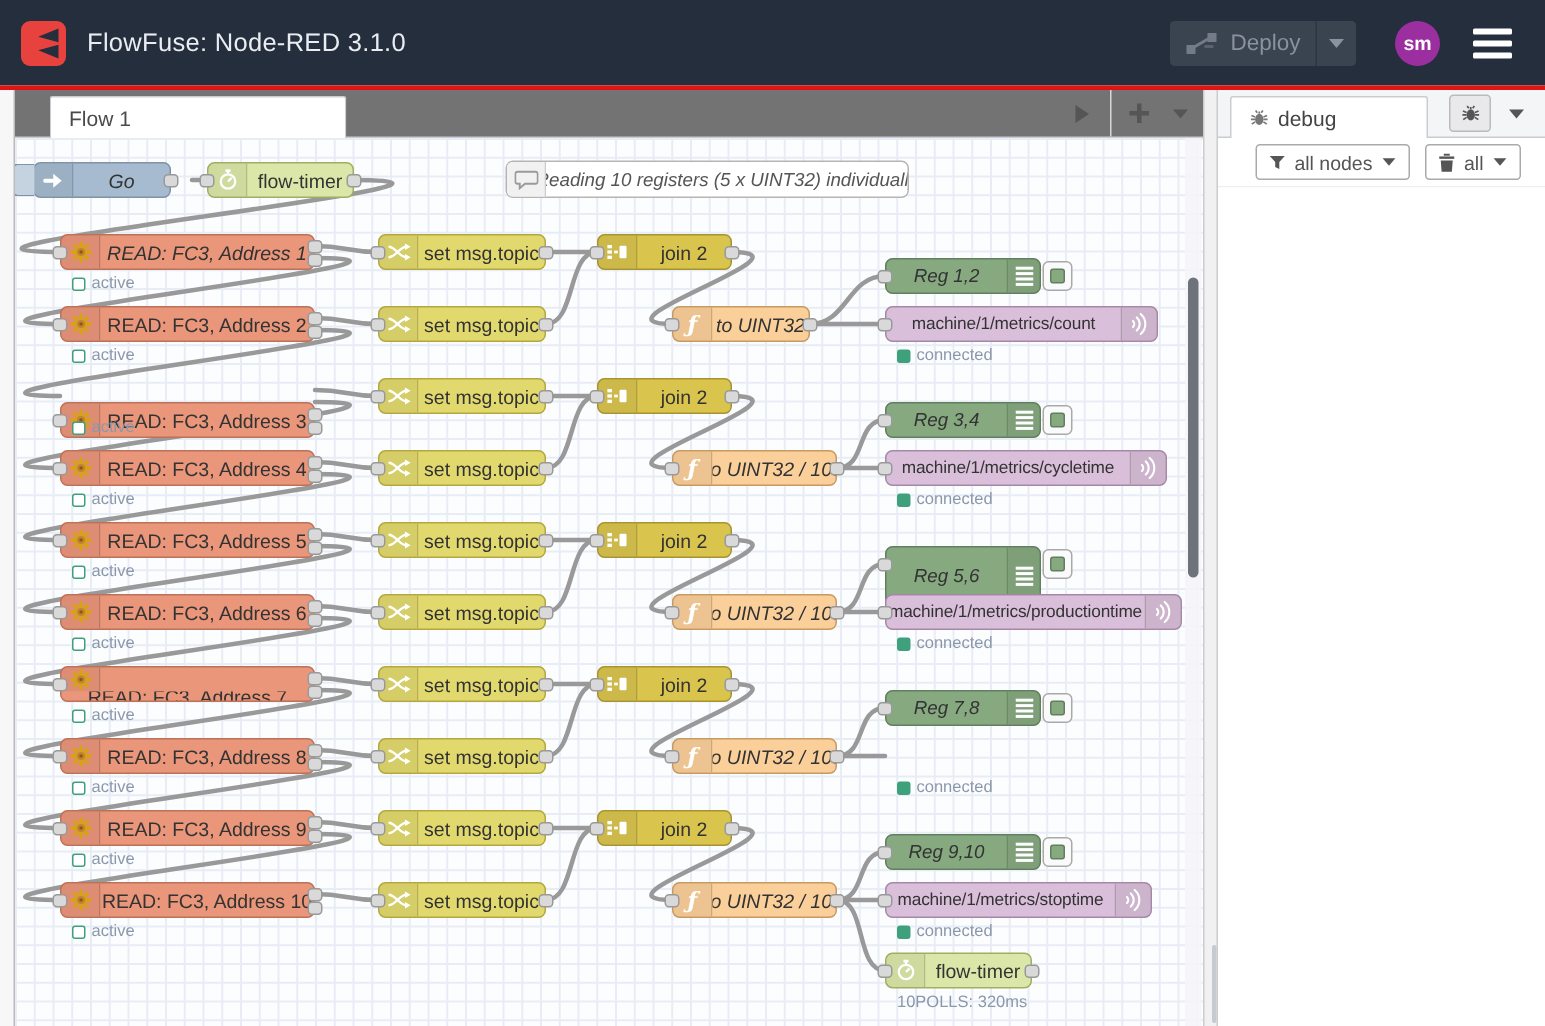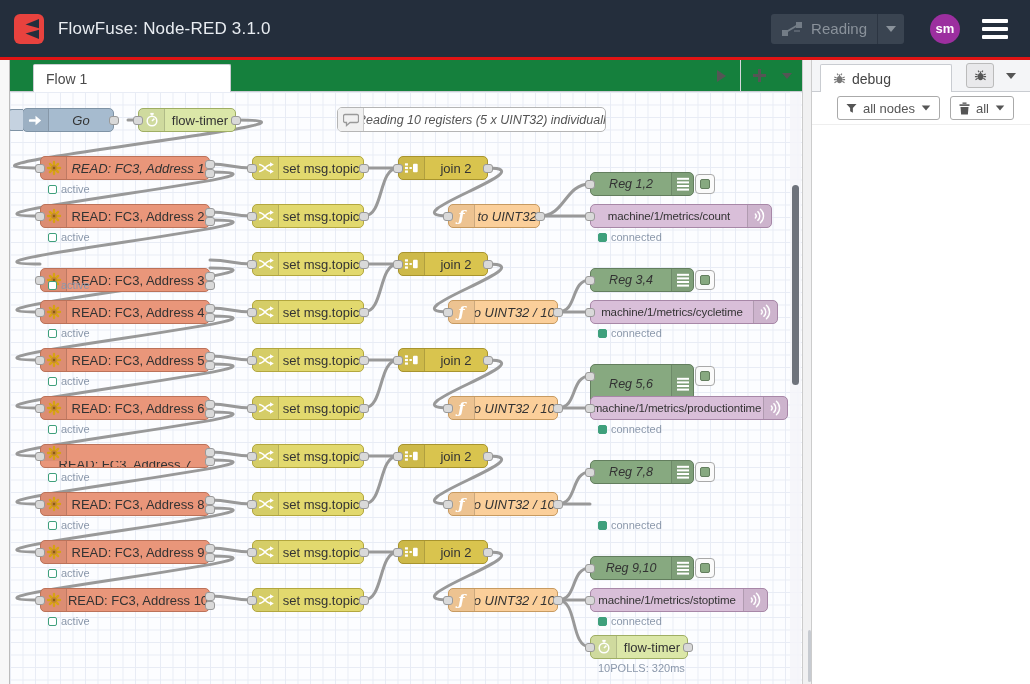--- a/index.html
+++ b/index.html
@@ -18,21 +18,21 @@
   .chev { width:0; height:0; border-left:5px solid transparent; border-right:5px solid transparent; border-top:6px solid #8a929b; }
   .avatar { width:30px; height:30px; border-radius:50%; background:#9c2f9f; color:#fff; font-size:13px; font-weight:bold; display:flex; align-items:center; justify-content:center; margin-left:26px; cursor:pointer; }
   .burger { margin-left:22px; display:flex; flex-direction:column; gap:4px; cursor:pointer; }
   .burger span { display:block; width:26px; height:4px; background:#fff; border-radius:1px; }
   .redline { height:3px; background:#e11414; }
 
   
   .main { display:flex; height:624px; }
   .palette-strip { width:10px; background:#f7f7f7; border-right:1px solid #bbb; }
   .editor { width:792px; display:flex; flex-direction:column; position:relative; }
-  .tabbar { height:32px; background:#15803d; border-bottom:1px solid #c9ccd1; position:relative; display:flex; align-items:flex-end; }
+  .tabbar { height:32px; background:#737373; border-bottom:1px solid #c9ccd1; position:relative; display:flex; align-items:flex-end; }
   .tab { height:28px; background:#fff; border:1px solid #c9ccd1; border-bottom:none; border-radius:2px 2px 0 0; display:flex; align-items:center; padding:0 12px; font-size:14px; color:#4a4a4a; cursor:pointer; position:relative; top:1px; }
   .tab.flow { margin-left:23px; width:198px; }
   .tabbar-tools { position:absolute; right:0; top:0; height:31px; display:flex; align-items:center; }
   .play-tri { width:0; height:0; border-top:6px solid transparent; border-bottom:6px solid transparent; border-left:9px solid #555; margin-right:14px; cursor:pointer; }
   .tool-group { display:flex; align-items:center; border-left:1px solid #d6d8dc; height:31px; padding:0 10px 0 12px; }
   .plus { position:relative; width:13px; height:13px; margin-right:16px; cursor:pointer; }
   .plus:before, .plus:after { content:""; position:absolute; background:#555; }
   .plus:before { left:5px; top:0; width:3px; height:13px; }
   .plus:after { left:0; top:5px; width:13px; height:3px; }
   .chev-dark { width:0; height:0; border-left:5px solid transparent; border-right:5px solid transparent; border-top:6px solid #555; cursor:pointer; }
@@ -95,21 +95,21 @@
   <div class="hdr-right">
     <div class="deploy-btn">
       <svg width="22" height="16" viewBox="0 0 22 16">
         <g fill="#737c86">
           <rect x="1" y="9" width="6" height="6"></rect>
           <rect x="15" y="1" width="6" height="6"></rect>
           <rect x="13" y="9" width="6" height="2" opacity="0.55"></rect>
         </g>
         <path d="M5 11 L17 4" stroke="#737c86" stroke-width="2" fill="none"></path>
       </svg>
-      <span class="dlabel">Reading</span>
+      <span class="dlabel">Deploy</span>
       <span class="deploy-div"></span>
       <span class="deploy-chev">
           <span class="chev"></span>
         </span>
     </div>
     <div class="avatar">sm</div>
     <div class="burger">
       <span></span>
         <span></span>
         <span></span>

